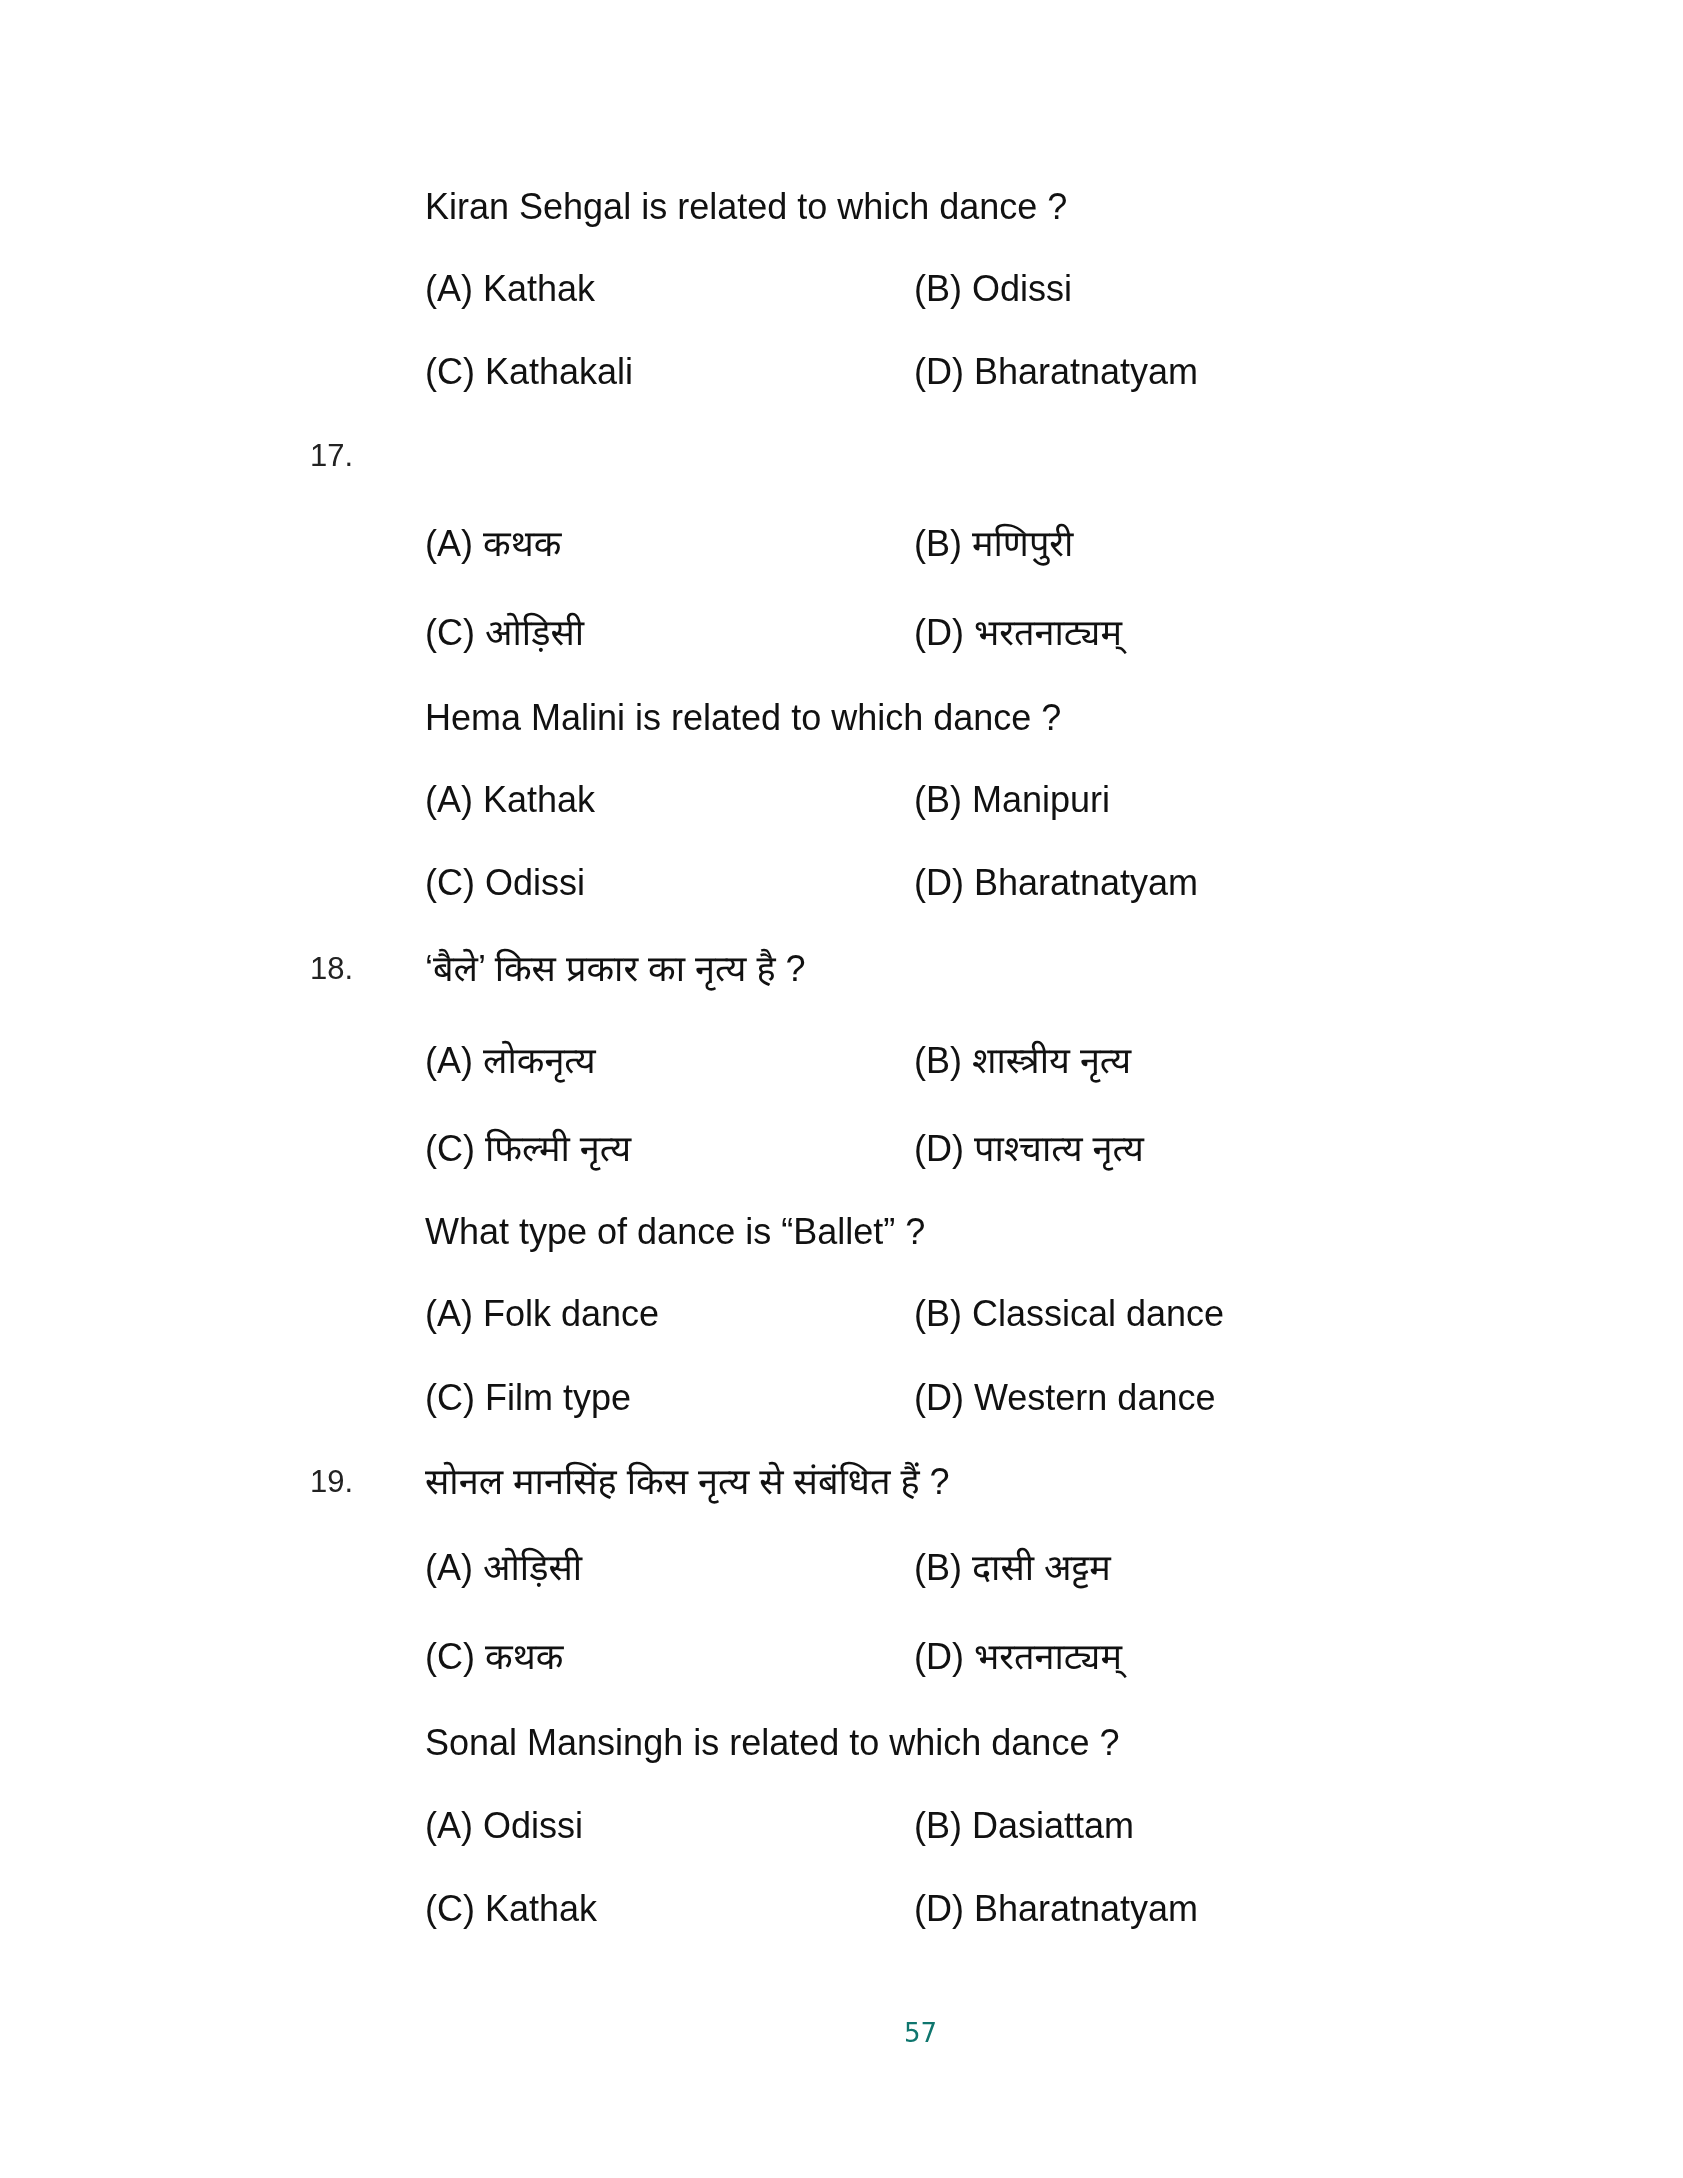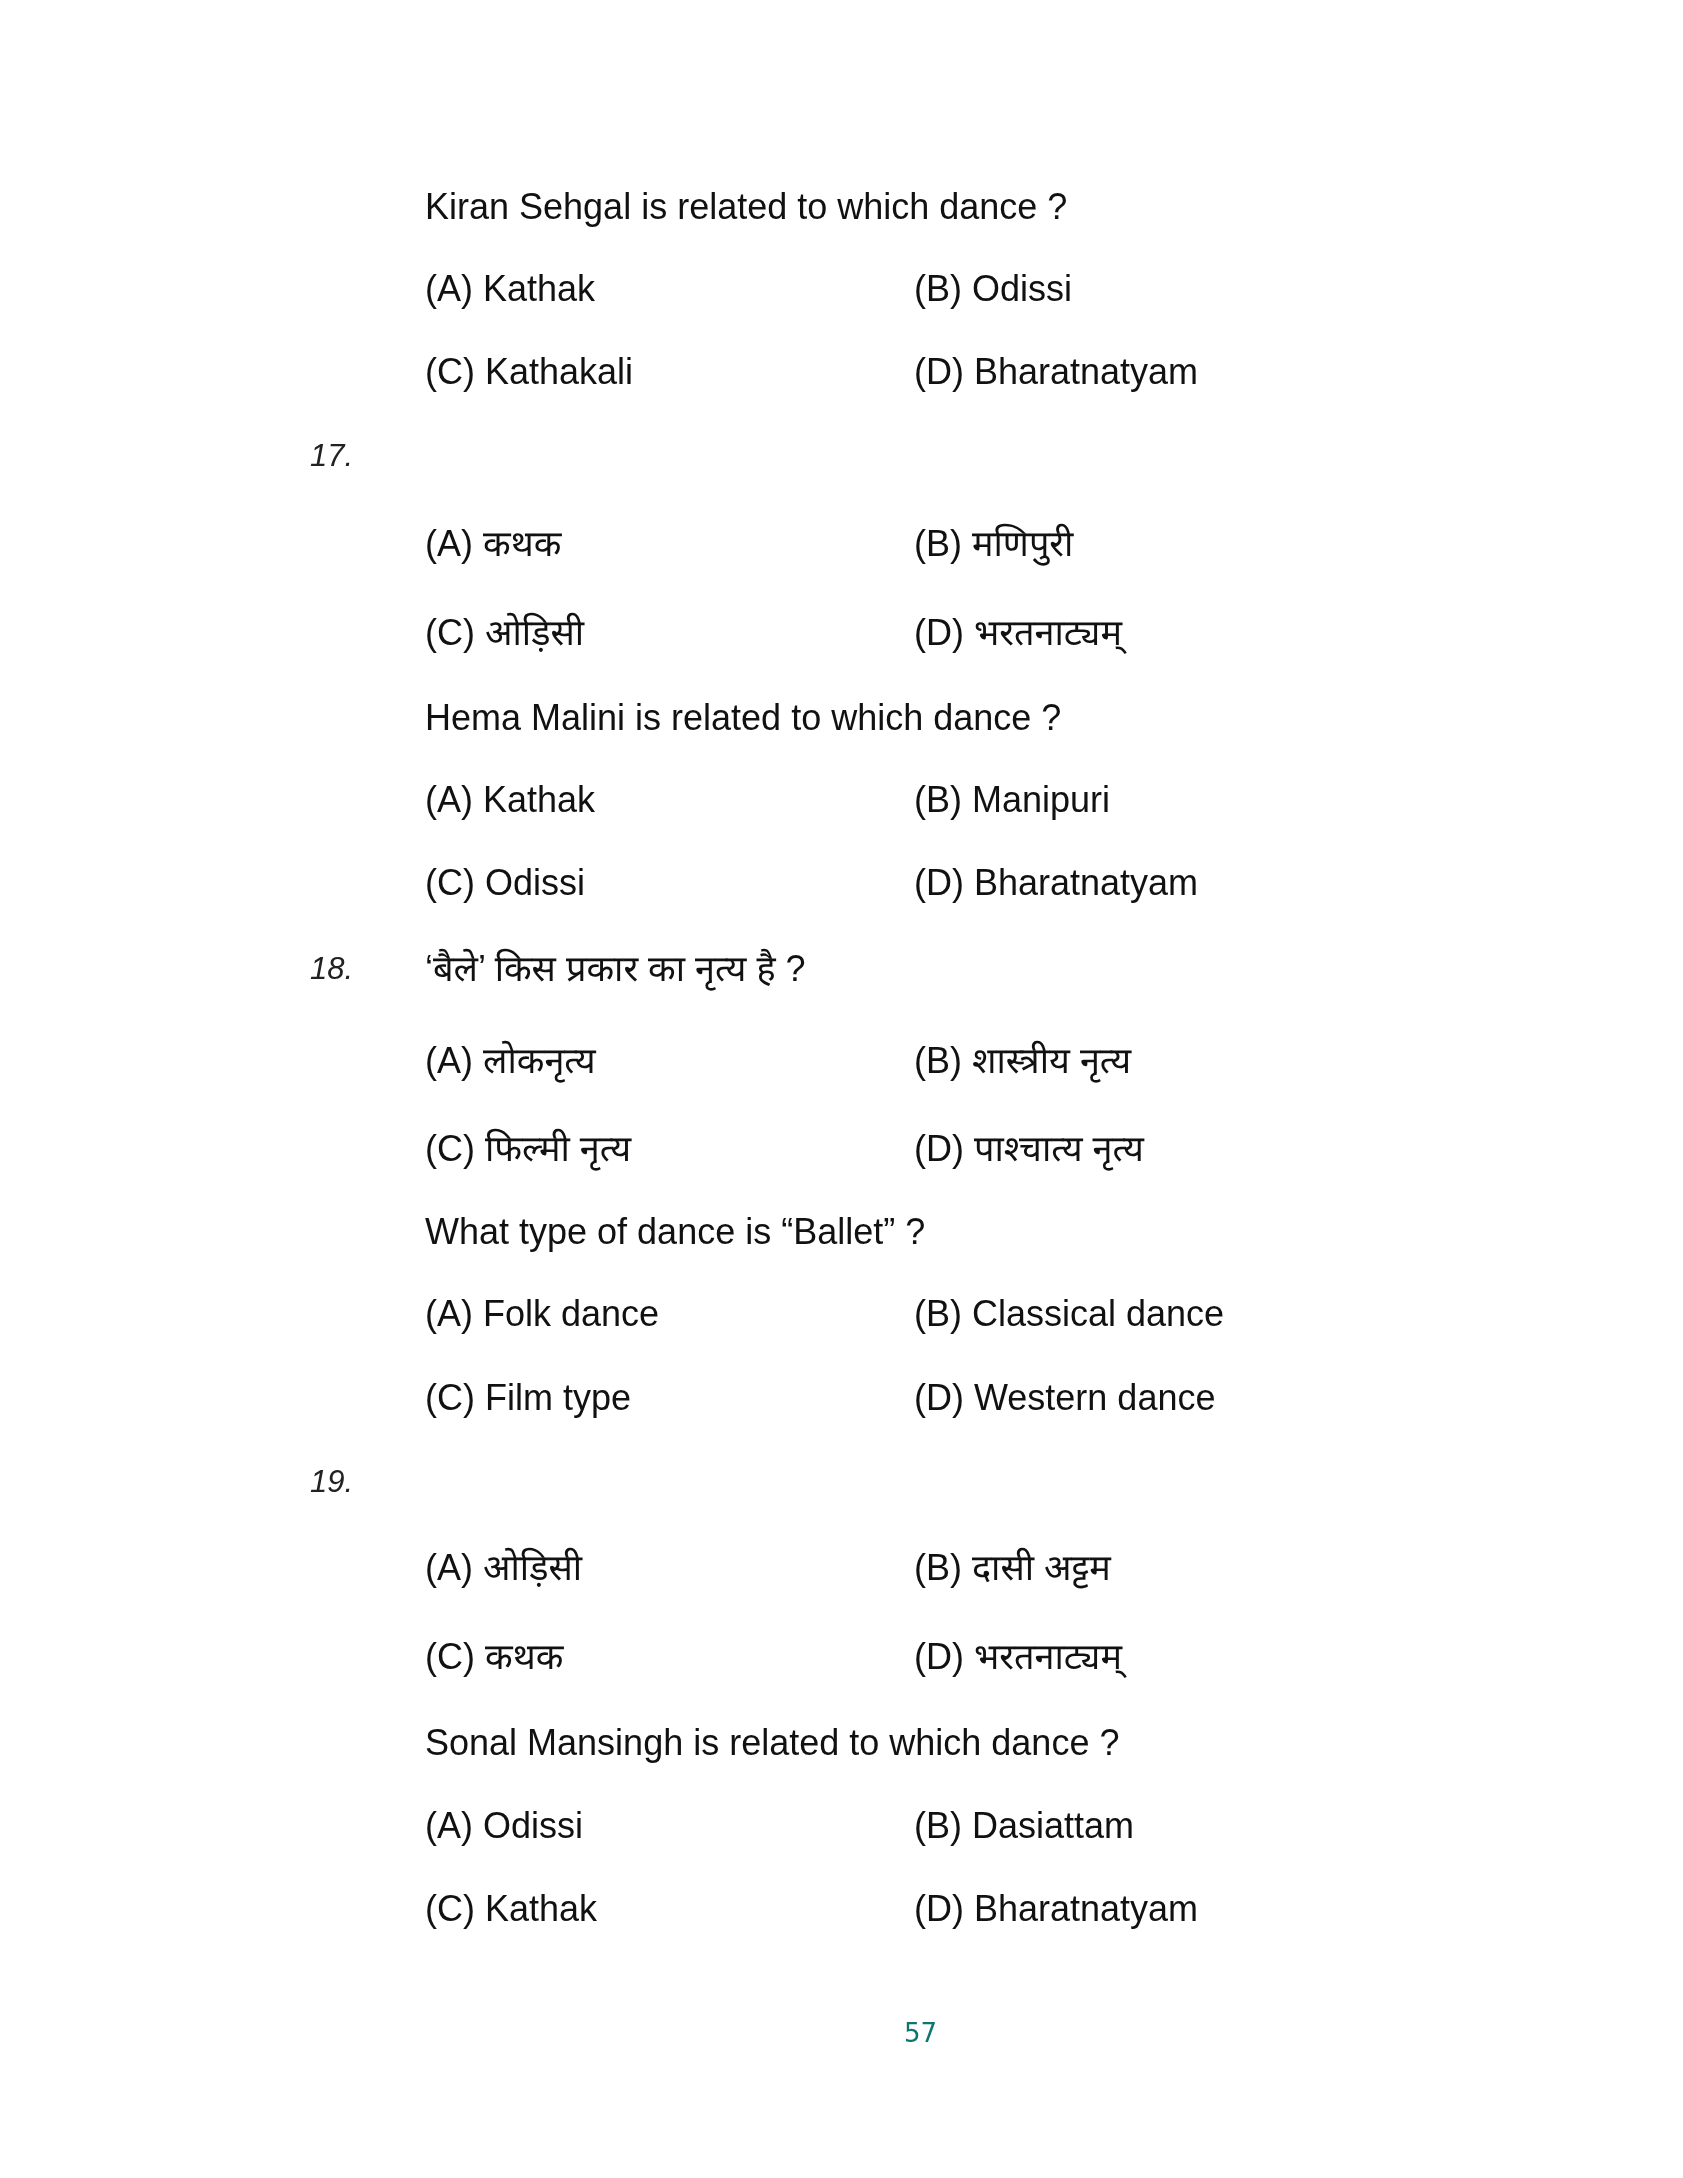--- a/index.html
+++ b/index.html
@@ -14,21 +14,20 @@
     color: #111111;
   }
   .qnum {
     position: absolute;
     font-family: "Liberation Sans", sans-serif;
     font-size: 31px;
     line-height: 36px;
     white-space: nowrap;
     color: #222222;
     left: 271px;
-    font-style: italic;
   }
   .col-left { left: 386px; }
   .col-right { left: 875px; }
   .q-en { left: 386px; }
   .page-number {
     position: absolute;
     left: 865px;
     font-family: "DejaVu Sans", sans-serif;
     font-size: 26px;
     line-height: 30px;
@@ -66,20 +65,21 @@
   <div class="line col-left" style="top:1131px"><span class="opt-letter">(C)</span><span>फिल्मी नृत्य</span></div>
   <div class="line col-right" style="top:1131px"><span class="opt-letter">(D)</span><span>पाश्चात्य नृत्य</span></div>
 
   <div class="line q-en" style="top:1214px">What type of dance is “Ballet” ?</div>
   <div class="line col-left" style="top:1296px"><span class="opt-letter">(A)</span><span>Folk dance</span></div>
   <div class="line col-right" style="top:1296px"><span class="opt-letter">(B)</span><span>Classical dance</span></div>
   <div class="line col-left" style="top:1380px"><span class="opt-letter">(C)</span><span>Film type</span></div>
   <div class="line col-right" style="top:1380px"><span class="opt-letter">(D)</span><span>Western dance</span></div>
 
   <div class="qnum" style="top:1464px">19.</div>
+  <div class="line q-en" style="top:1464px">सोनल मानसिंह किस नृत्य से संबंधित हैं ?</div>
   <div class="line col-left" style="top:1550px"><span class="opt-letter">(A)</span><span>ओड़िसी</span></div>
   <div class="line col-right" style="top:1550px"><span class="opt-letter">(B)</span><span>दासी अट्टम</span></div>
   <div class="line col-left" style="top:1639px"><span class="opt-letter">(C)</span><span>कथक</span></div>
   <div class="line col-right" style="top:1639px"><span class="opt-letter">(D)</span><span>भरतनाट्यम्</span></div>
 
   <div class="line q-en" style="top:1725px">Sonal Mansingh is related to which dance ?</div>
   <div class="line col-left" style="top:1808px"><span class="opt-letter">(A)</span><span>Odissi</span></div>
   <div class="line col-right" style="top:1808px"><span class="opt-letter">(B)</span><span>Dasiattam</span></div>
   <div class="line col-left" style="top:1891px"><span class="opt-letter">(C)</span><span>Kathak</span></div>
   <div class="line col-right" style="top:1891px"><span class="opt-letter">(D)</span><span>Bharatnatyam</span></div>

